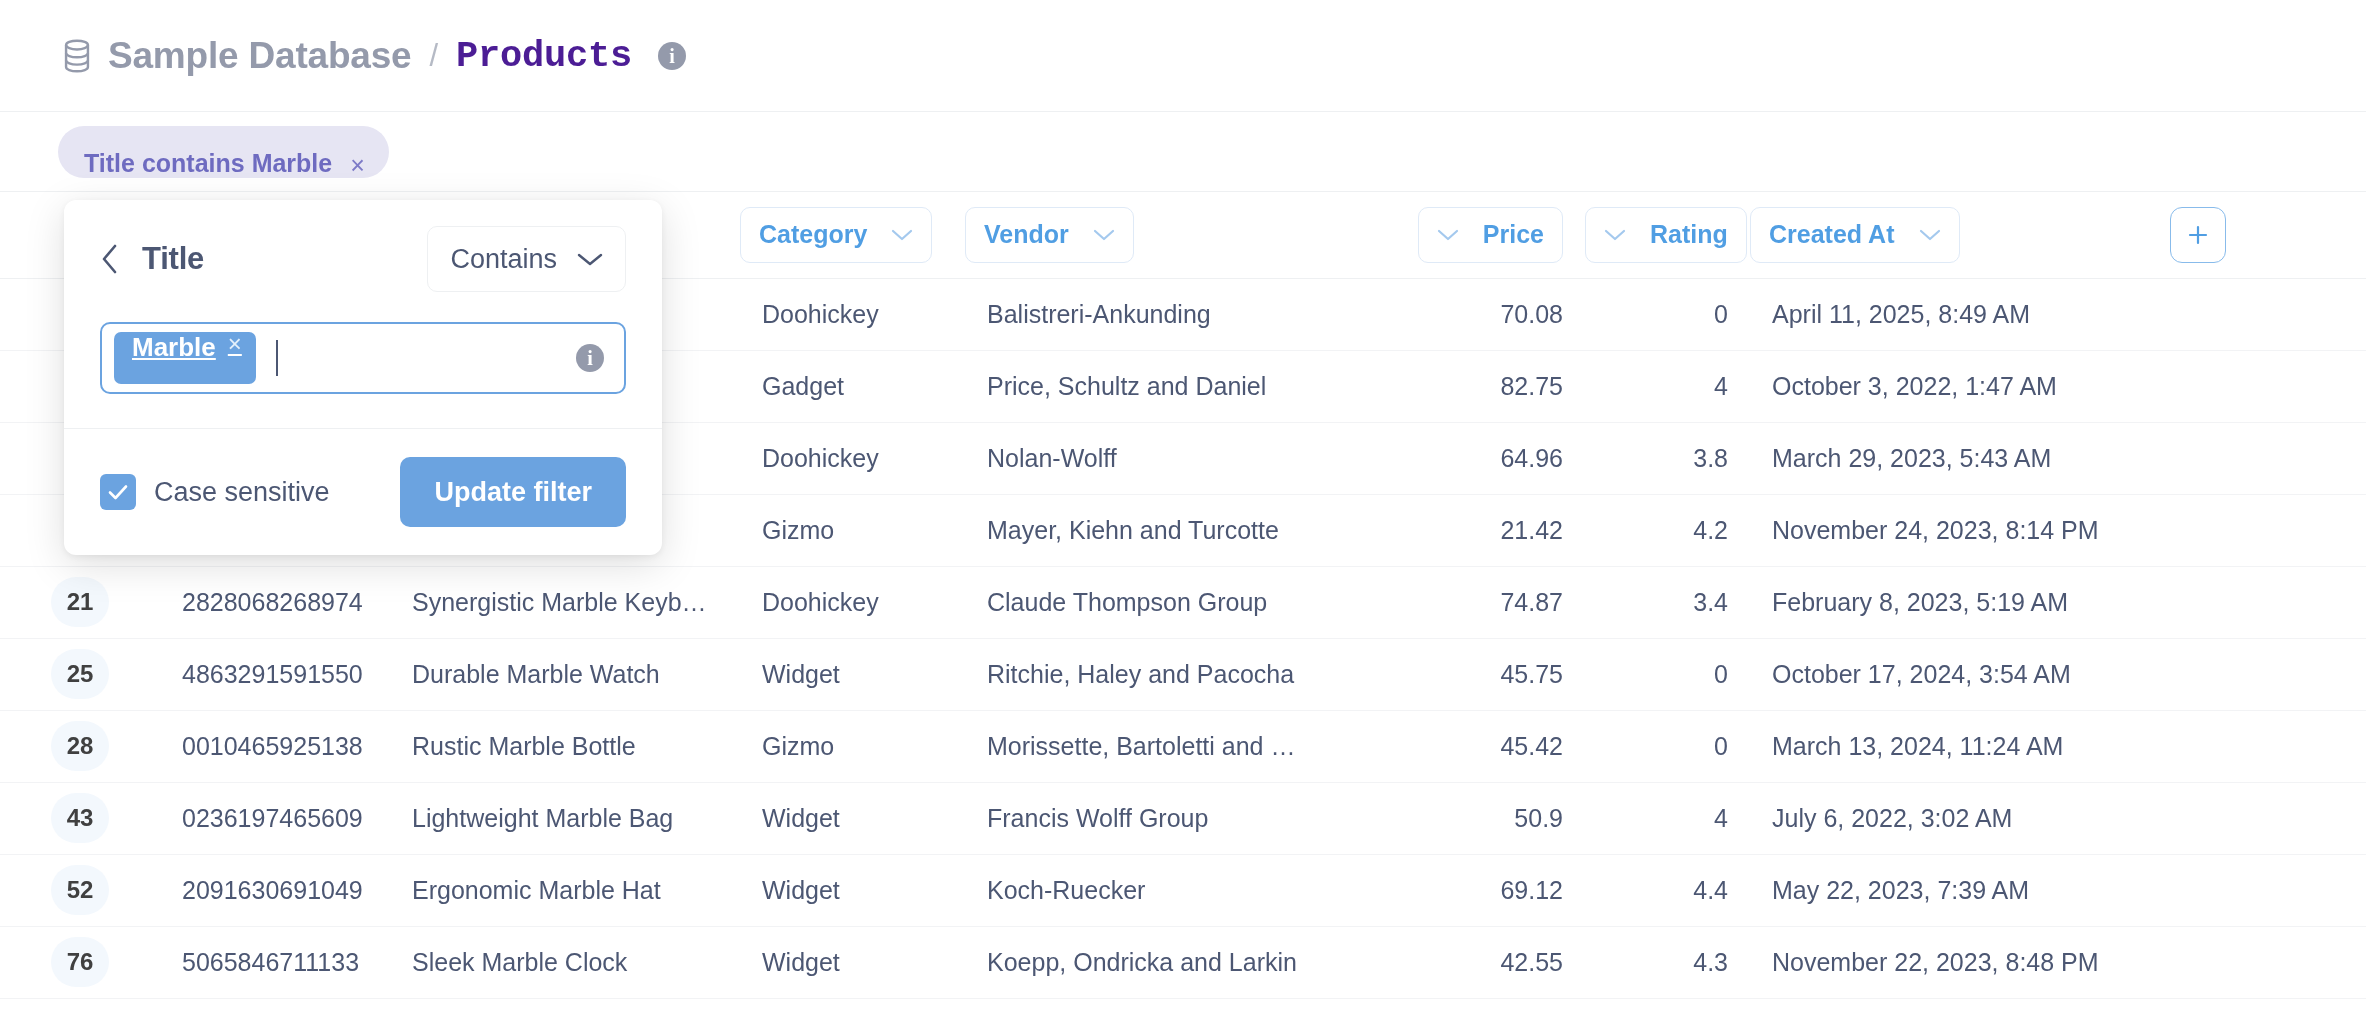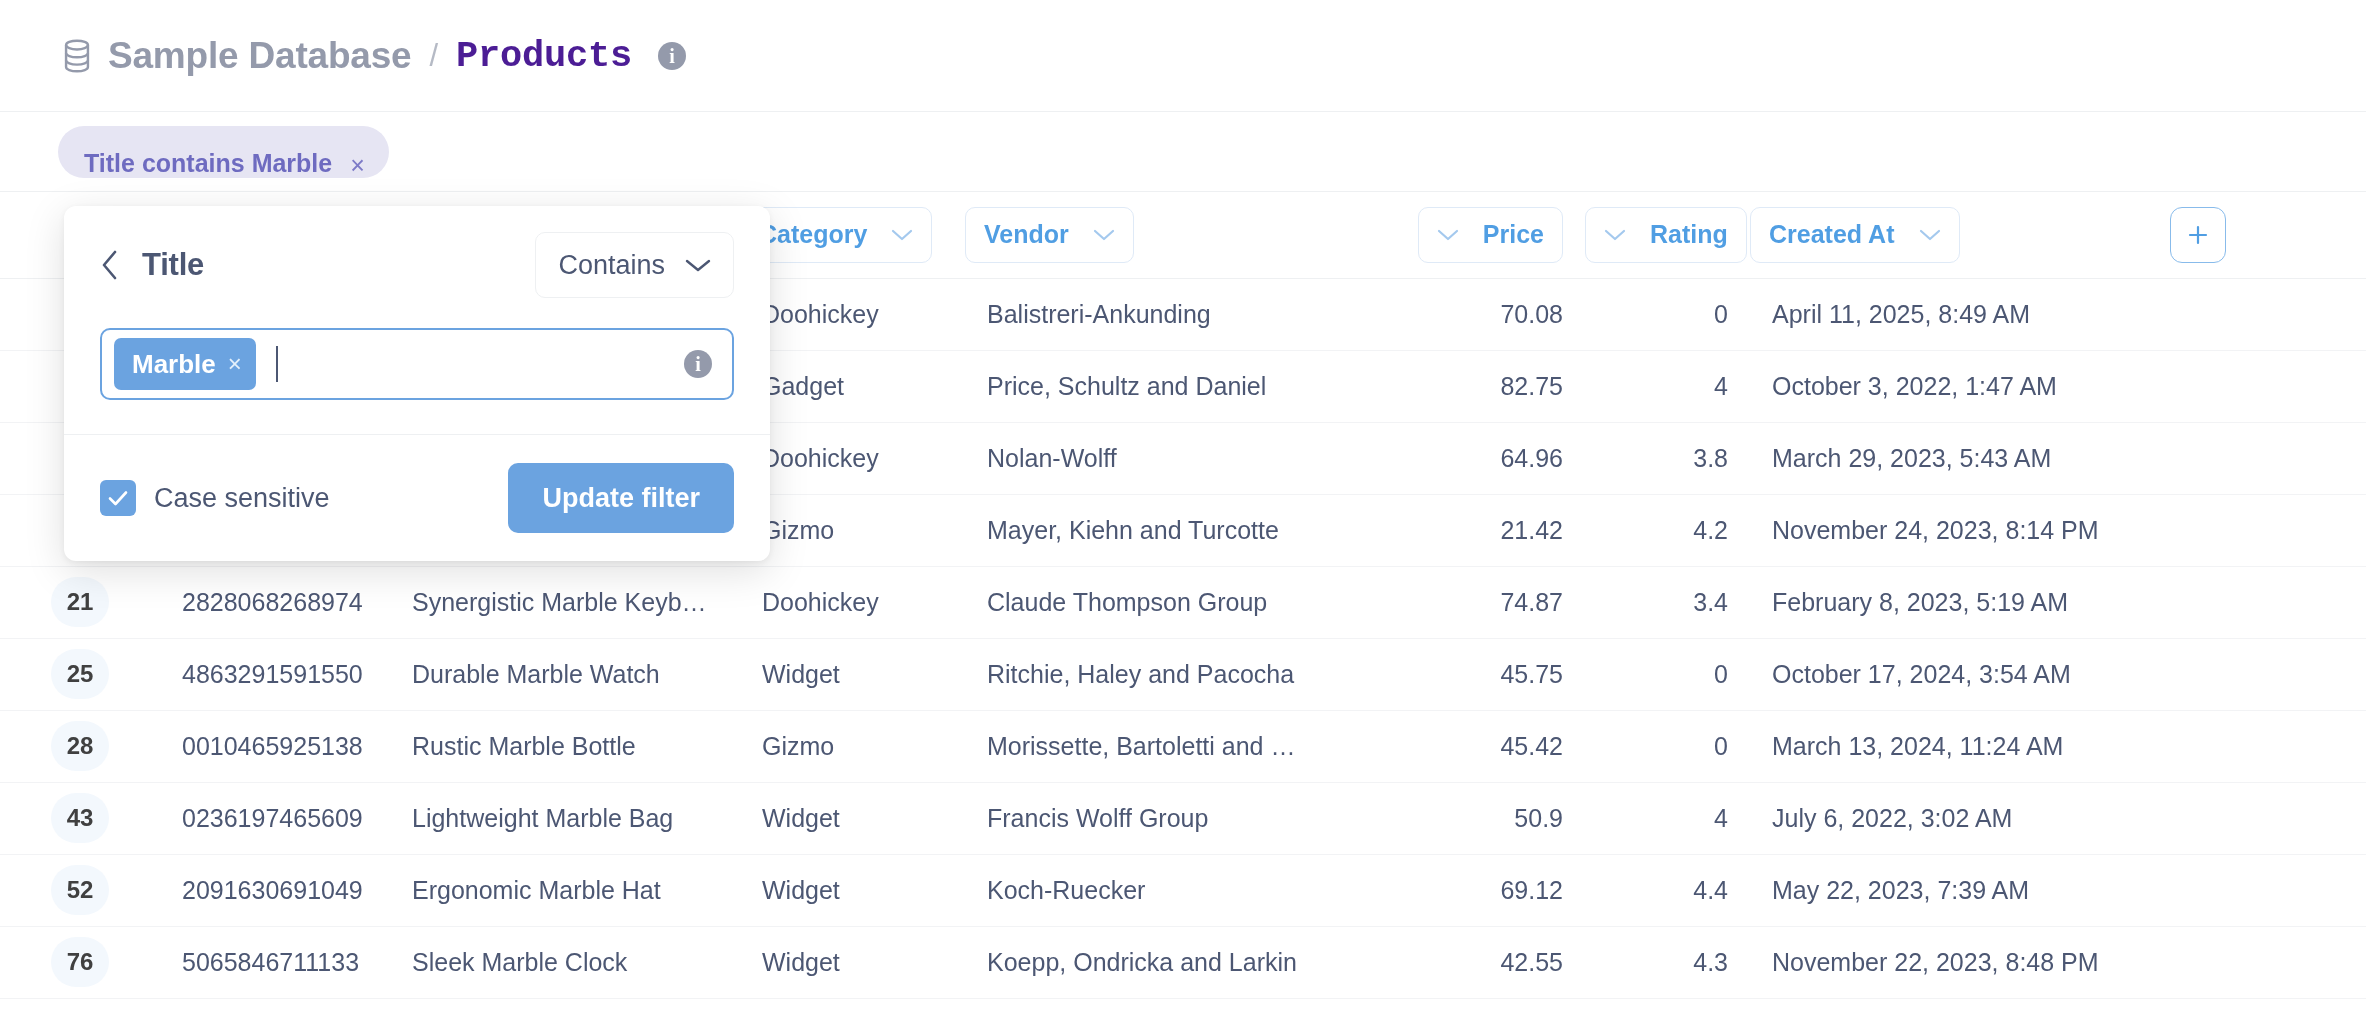--- a/index.html
+++ b/index.html
@@ -197,22 +197,22 @@
     color: #404040;
     font-size: 24px;
     font-weight: 700;
     cursor: pointer;
   }
 
   
   .popover {
     position: absolute;
     left: 64px;
-    top: 206px;
-    width: 706px;
+    top: 200px;
+    width: 598px;
     background: #ffffff;
     border-radius: 12px;
     box-shadow: 0 2px 6px rgba(0,0,0,0.06), 0 10px 40px rgba(0,0,0,0.13);
     z-index: 50;
     overflow: hidden;
   }
   .pop-body { padding: 26px 36px 34px 36px; }
   .pop-top {
     display: flex;
     align-items: center;
@@ -261,30 +261,31 @@
     min-height: 72px;
     border: 2px solid #6ba3e0;
     border-radius: 10px;
     padding: 8px 20px 8px 12px;
     background: #fff;
     position: relative;
     cursor: text;
   }
   .token {
     display: inline-flex;
-    align-items: center;
+    align-items: flex-start;
     gap: 12px;
     height: 52px;
     padding: 0 14px 0 18px;
     border-radius: 7px;
     background: #6ba3e0;
     color: #ffffff;
     font-size: 26px;
     font-weight: 700;
     white-space: nowrap;
+    text-decoration: underline;
   }
   .token .tok-x {
     font-size: 24px;
     font-weight: 400;
     color: #e4f0fb;
     cursor: pointer;
     line-height: 1;
   }
   .caret {
     display: inline-block;

